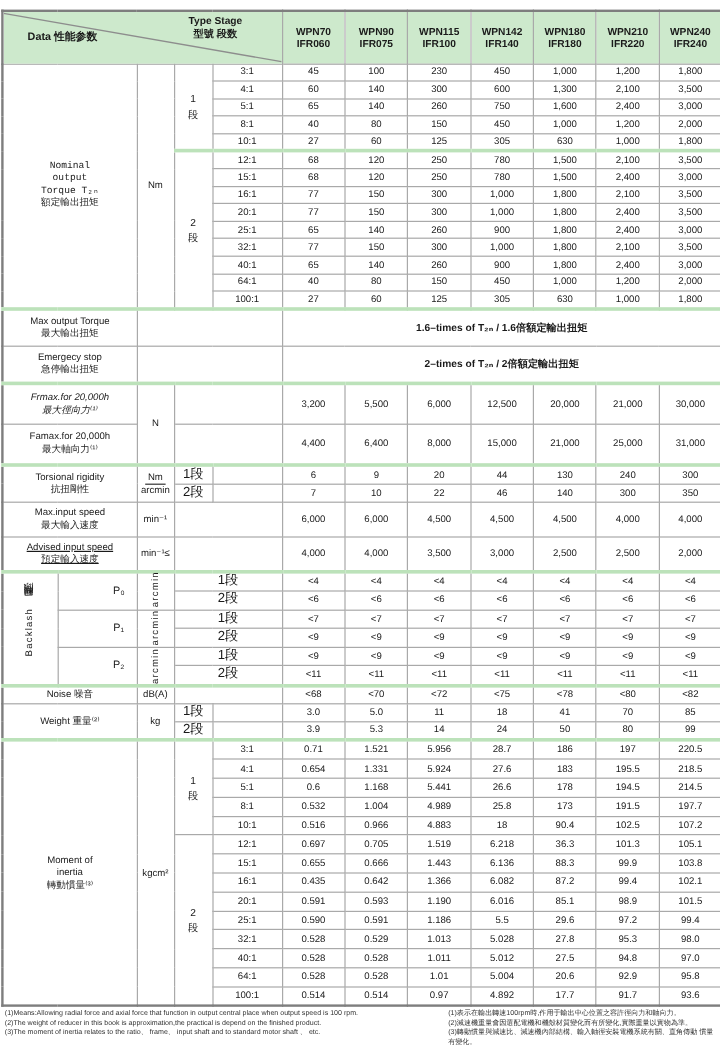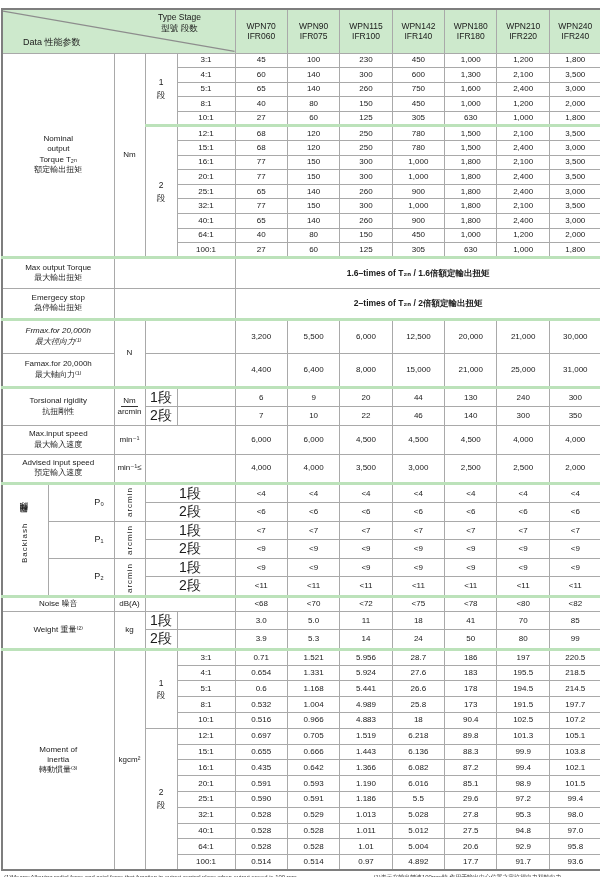--- a/index.html
+++ b/index.html
@@ -1,29 +1,29 @@
 <!DOCTYPE html>
 <html><head>
 <meta charset="utf-8">
 <style>
   html,body{margin:0;padding:0;background:#fff;}
   body{width:600px;height:877px;font-family:"Liberation Sans","DejaVu Sans",sans-serif;color:#1a1a1a;position:relative;overflow:hidden;}
   .wrap{padding:8px 1px 0 1px;}
   table{width:598px;border-collapse:collapse;table-layout:fixed;border:2px solid #7e7e7e;}
   col.c1{width:46px}col.c2{width:66px}col.c3{width:31px}col.c4{width:32px}col.c5{width:58px}col.cd{width:52.4px}
   th,td{border:1px solid #a9a9a9;padding:0;text-align:center;vertical-align:middle;font-size:8px;line-height:1.25;overflow:hidden;}
-  thead th{background:#cde9cc;font-weight:normal;font-size:8.5px;height:38px;white-space:pre-line;}
+  thead th{background:#cde9cc;font-weight:bold;font-size:8.5px;height:38px;white-space:pre-line;}
   th.diag{position:relative;}
   th.diag svg{position:absolute;left:0;top:0;width:100%;height:100%;}
-  th.diag .dl{position:absolute;left:20px;bottom:4px;font-size:9px;}
+  th.diag .dl{position:absolute;left:20px;bottom:16px;font-size:9px;}
   th.diag .ts{position:absolute;right:6px;top:2px;width:98px;text-align:center;font-size:8.5px;white-space:pre-line;line-height:1.3;}
   td.lbl{white-space:pre-line;font-size:8px;line-height:1.3;}
   td.unit{font-size:8px;}
   td.stage{white-space:pre-line;font-size:8.5px;line-height:1.5;}
-  td.st{font-size:14px;}
+  td.st{font-size:11px;}
   td.ratio{font-size:8px;}
   td.v{font-size:8px;}
   td.m{font-weight:bold;font-size:8.5px;}
   td.p{font-size:9px;padding-left:36px;}
   td.vert,td.vunit{writing-mode:vertical-rl;transform:rotate(180deg);font-size:8px;letter-spacing:1px;}
   td.frac .fr-top{display:inline-block;border-bottom:1px solid #333;padding:0 2px;}
   td.frac span{display:block;margin:0 auto;width:max-content;}
   tr.tq{height:14.6px} tr.t1{height:31px} tr.t2{height:34px} tr.r15{height:15px}
   tr.t3{height:29px} tr.bk{height:14.6px} tr.in{height:15.8px}
   tr.sep td{border-top:3px solid #bce2ba;}
@@ -72,21 +72,21 @@
           <th class="model">WPN180
 IFR180</th>
           <th class="model">WPN210
 IFR220</th>
           <th class="model">WPN240
 IFR240</th>
         </tr>
     </thead>
     <tbody id="tbody">
         <tr class="tq">
-          <td colspan="2" rowspan="14" class="lbl" style="white-space: pre-line;">Nominal
+          <td colspan="2" rowspan="14" class="lbl" style="white-space: pre-line; font-family: Liberation Mono, monospace;">Nominal
 output
 Torque T₂ₙ
 額定輸出扭矩</td>
           <td rowspan="14" class="unit">Nm</td>
           <td rowspan="5" class="stage" style="white-space: pre-line;">1
 段</td>
           <td class="ratio">3:1</td>
           <td class="v">45</td>
           <td class="v">100</td>
           <td class="v">230</td>
@@ -296,21 +296,21 @@
           <td colspan="2" class="empty"></td>
           <td class="v">6,000</td>
           <td class="v">6,000</td>
           <td class="v">4,500</td>
           <td class="v">4,500</td>
           <td class="v">4,500</td>
           <td class="v">4,000</td>
           <td class="v">4,000</td>
         </tr>
         <tr class="t3">
-          <td colspan="2" class="lbl" style="white-space: pre-line;">Advised input speed
+          <td colspan="2" class="lbl" style="white-space: pre-line; text-decoration: underline;">Advised input speed
 預定輸入速度</td>
           <td class="unit">min⁻¹≤</td>
           <td colspan="2" class="empty"></td>
           <td class="v">4,000</td>
           <td class="v">4,000</td>
           <td class="v">3,500</td>
           <td class="v">3,000</td>
           <td class="v">2,500</td>
           <td class="v">2,500</td>
           <td class="v">2,000</td>
@@ -475,21 +475,21 @@
           <td class="v">107.2</td>
         </tr>
         <tr class="in">
           <td rowspan="9" class="stage" style="white-space: pre-line;">2
 段</td>
           <td class="ratio">12:1</td>
           <td class="v">0.697</td>
           <td class="v">0.705</td>
           <td class="v">1.519</td>
           <td class="v">6.218</td>
-          <td class="v">89.8</td>
+          <td class="v">36.3</td>
           <td class="v">101.3</td>
           <td class="v">105.1</td>
         </tr>
         <tr class="in">
           <td class="ratio">15:1</td>
           <td class="v">0.655</td>
           <td class="v">0.666</td>
           <td class="v">1.443</td>
           <td class="v">6.136</td>
           <td class="v">88.3</td>

